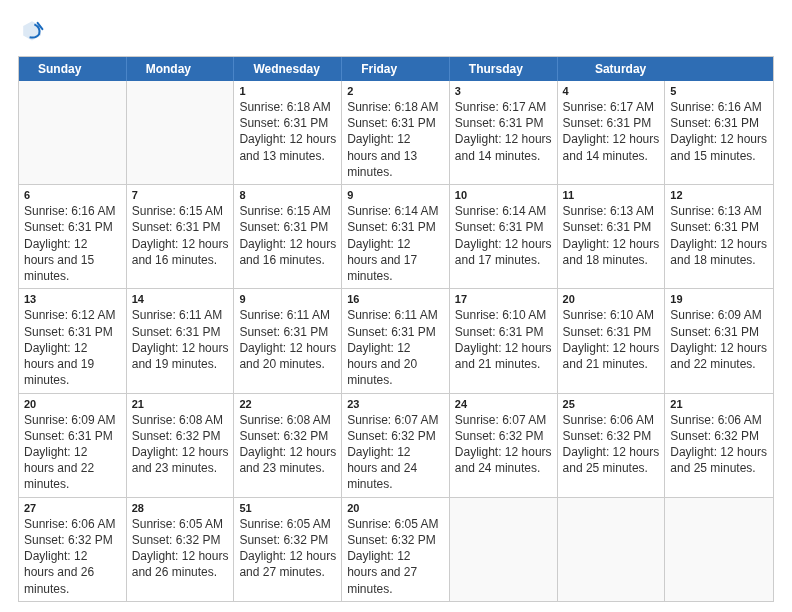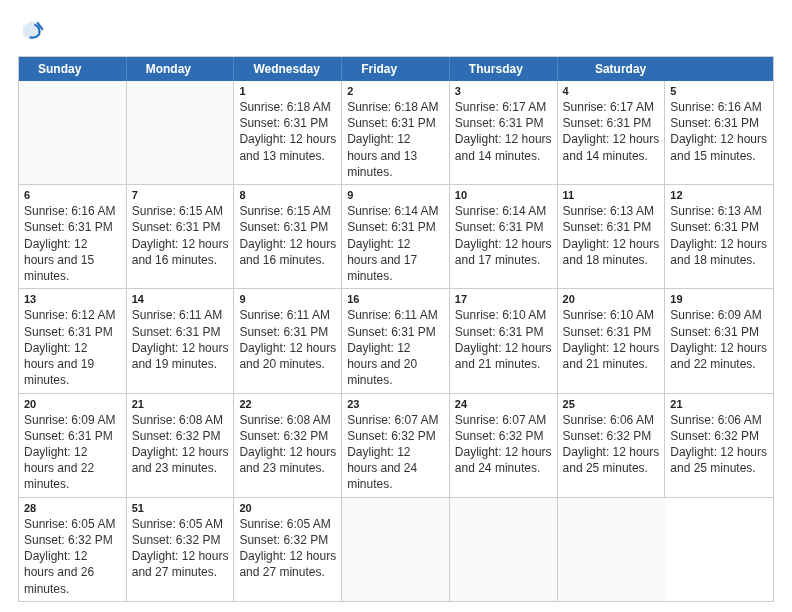--- a/index.html
+++ b/index.html
@@ -301,20 +301,26 @@
           </div>
           <div class="cal-cell">
             <div class="day-num">21</div>
             <div class="cell-info">Sunrise: 6:06 AM
 Sunset: 6:32 PM
 Daylight: 12 hours and 25 minutes.</div>
           </div>
         </div>
         <div class="cal-row">
           <div class="cal-cell">
+            <div class="day-num">27</div>
+            <div class="cell-info">Sunrise: 6:06 AM
+Sunset: 6:32 PM
+Daylight: 12 hours and 26 minutes.</div>
+          </div>
+          <div class="cal-cell">
             <div class="day-num">28</div>
             <div class="cell-info">Sunrise: 6:05 AM
 Sunset: 6:32 PM
 Daylight: 12 hours and 26 minutes.</div>
           </div>
           <div class="cal-cell">
             <div class="day-num">51</div>
             <div class="cell-info">Sunrise: 6:05 AM
 Sunset: 6:32 PM
 Daylight: 12 hours and 27 minutes.</div>

